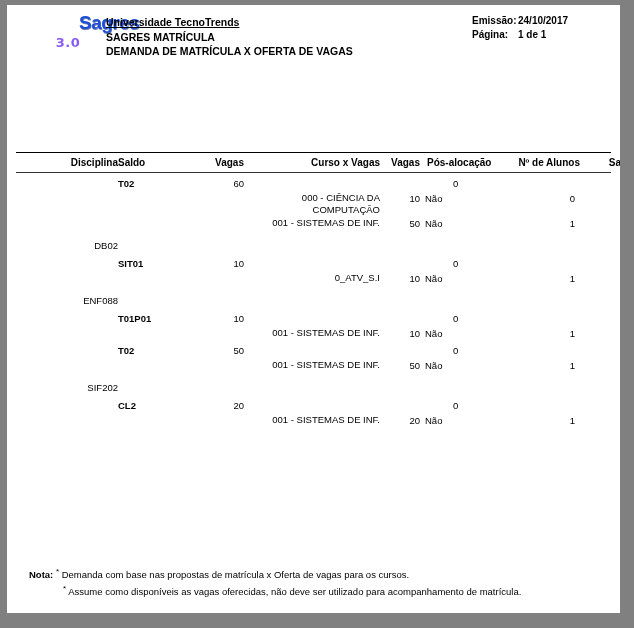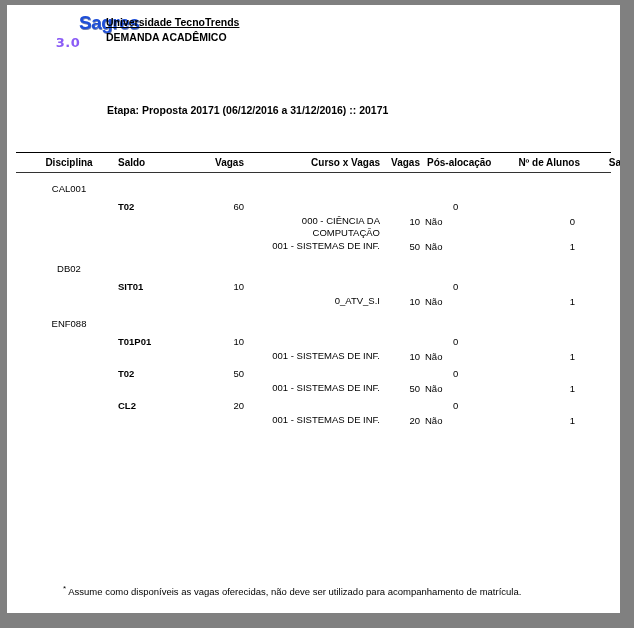--- a/index.html
+++ b/index.html
@@ -112,21 +112,21 @@
     padding: 4px 0 4px 0;
     vertical-align: bottom;
     white-space: nowrap;
   }
   table.rep td {
     padding: 0;
     vertical-align: top;
     font-size: 9.5px;
     line-height: 13px;
   }
-  .c-disc  { width: 98px;  text-align: center;  padding-left: 4px !important; }
+  .c-disc  { width: 98px;  text-align: right;  padding-left: 4px !important; }
   .c-class { width: 88px;  text-align: left; font-weight: bold; }
   .c-vg1   { width: 38px;  text-align: right; padding-right: 5px !important; }
   .c-curso { width: 131px; text-align: right; }
   .c-vg2   { width: 40px;  text-align: right; padding-right: 5px !important; }
   .c-pos   { width: 78px;  text-align: left; }
   .c-alu   { width: 72px;  text-align: right; padding-right: 6px !important; }
   .c-sal   { width: 50px;  text-align: right; padding-right: 4px !important; }
 
   th.c-pos { text-align: left; padding-left: 2px !important;}
   th.c-alu { text-align: right; padding-left: 3px !important; }
@@ -159,56 +159,54 @@
 
   <div class="hdr">
 
     <div class="logo-box">
       <div class="logo-word">Sagres</div>
       <div class="logo-ver">3.0</div>
     </div>
 
     <div class="org">
       <div class="l1">Universidade TecnoTrends</div>
-      <div>DEMANDA ACADÊMICO</div>
-    </div>
-
+      <div>SAGRES MATRÍCULA</div>
+      <div>DEMANDA DE MATRÍCULA X OFERTA DE VAGAS</div>
+    </div>
+
+    <div class="emis">
+      <div>
+        <span class="lbl">Emissão:</span><span>24/10/2017</span>
+      </div>
+      <div>
+        <span class="lbl">Página:</span><span>1 de 1</span>
+      </div>
+    </div>
   </div>
 
-  <div class="etapa">Etapa: Proposta 20171 (06/12/2016 a 31/12/2016) :: 20171</div>
 
   <div class="tbl-wrap">
     <div class="rule"></div>
     <table class="rep">
       <thead>
         <tr>
           <th class="c-disc">Disciplina</th>
           <th class="c-class">Saldo</th>
           <th class="c-vg1">Vagas</th>
           <th class="c-curso">Curso x Vagas</th>
           <th class="c-vg2">Vagas</th>
           <th class="c-pos">Pós-alocação</th>
           <th class="c-alu">Nº de Alunos</th>
           <th class="c-sal">Saldo</th>
         </tr>
       </thead>
     </table>
     <div class="rule thin"></div>
     <table class="rep">
       <tbody id="tbody">
-          <tr class="disc-row">
-            <td class="c-disc">CAL001</td>
-            <td class="c-class"></td>
-            <td class="c-vg1"></td>
-            <td class="c-curso"></td>
-            <td class="c-vg2"></td>
-            <td class="c-pos"></td>
-            <td class="c-alu"></td>
-            <td class="c-sal"></td>
-          </tr>
           <tr class="class-row">
             <td class="c-disc"></td>
             <td class="c-class">T02</td>
             <td class="c-vg1">60</td>
             <td class="c-curso"></td>
             <td class="c-vg2"></td>
             <td class="c-pos"><span class="posalloc-num">0</span></td>
             <td class="c-alu"></td>
             <td class="c-sal">0</td>
           </tr>
@@ -304,20 +302,30 @@
           </tr>
           <tr class="curso-row">
             <td class="c-disc"></td>
             <td class="c-class"></td>
             <td class="c-vg1"></td>
             <td class="c-curso">001 - SISTEMAS DE INF.</td>
             <td class="c-vg2">50</td>
             <td class="c-pos">Não</td>
             <td class="c-alu">1</td>
             <td class="c-sal">49</td>
+          </tr>
+          <tr class="disc-row">
+            <td class="c-disc">SIF202</td>
+            <td class="c-class"></td>
+            <td class="c-vg1"></td>
+            <td class="c-curso"></td>
+            <td class="c-vg2"></td>
+            <td class="c-pos"></td>
+            <td class="c-alu"></td>
+            <td class="c-sal"></td>
           </tr>
           <tr class="class-row">
             <td class="c-disc"></td>
             <td class="c-class">CL2</td>
             <td class="c-vg1">20</td>
             <td class="c-curso"></td>
             <td class="c-vg2"></td>
             <td class="c-pos"><span class="posalloc-num">0</span></td>
             <td class="c-alu"></td>
             <td class="c-sal">0</td>
@@ -331,18 +339,23 @@
             <td class="c-pos">Não</td>
             <td class="c-alu">1</td>
             <td class="c-sal">19</td>
           </tr>
         </tbody>
     </table>
   </div>
 
   <div class="note">
     <div class="nrow">
+      <span class="nlabel">Nota:</span>
+      <span class="star">*</span>
+      <span>Demanda com base nas propostas de matrícula x Oferta de vagas para os cursos.</span>
+    </div>
+    <div class="nrow">
       <span class="indent"></span><span class="star">*</span>
       <span>Assume como disponíveis as vagas oferecidas, não deve ser utilizado para acompanhamento de matrícula.</span>
     </div>
   </div>
 
 </div>
 
 </body></html>

